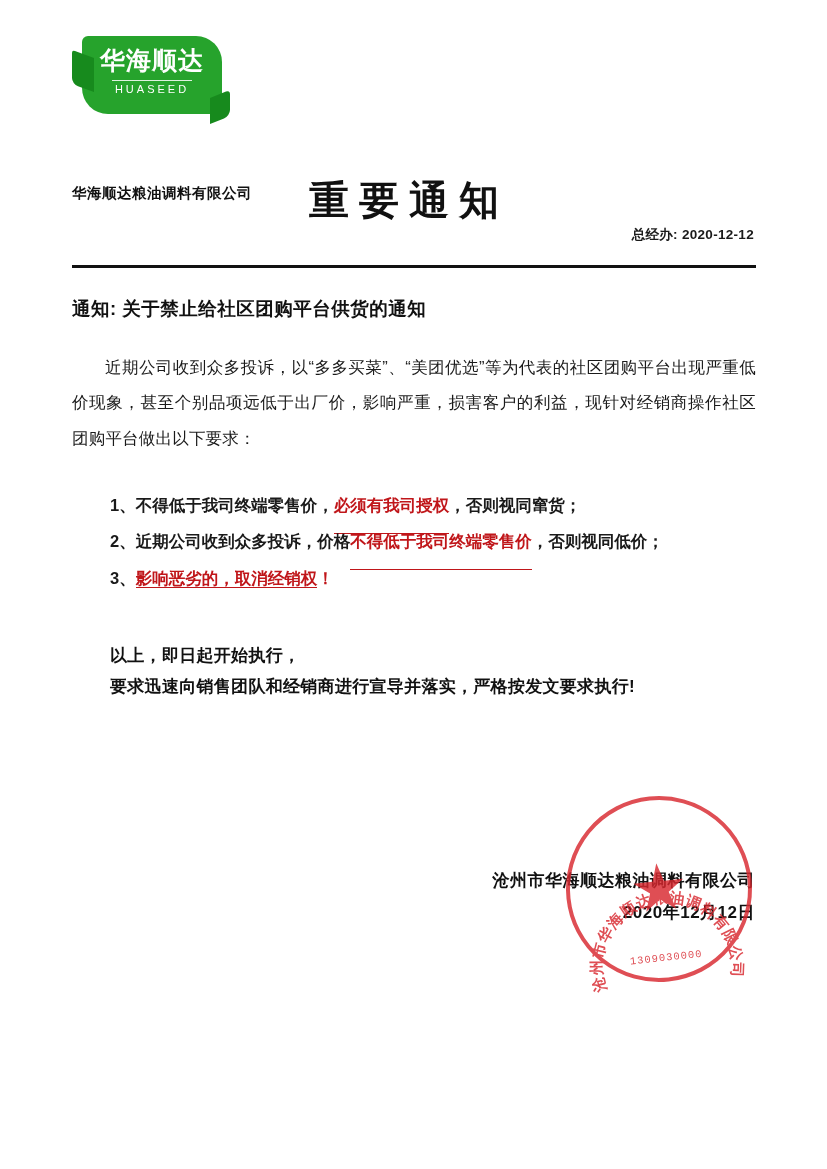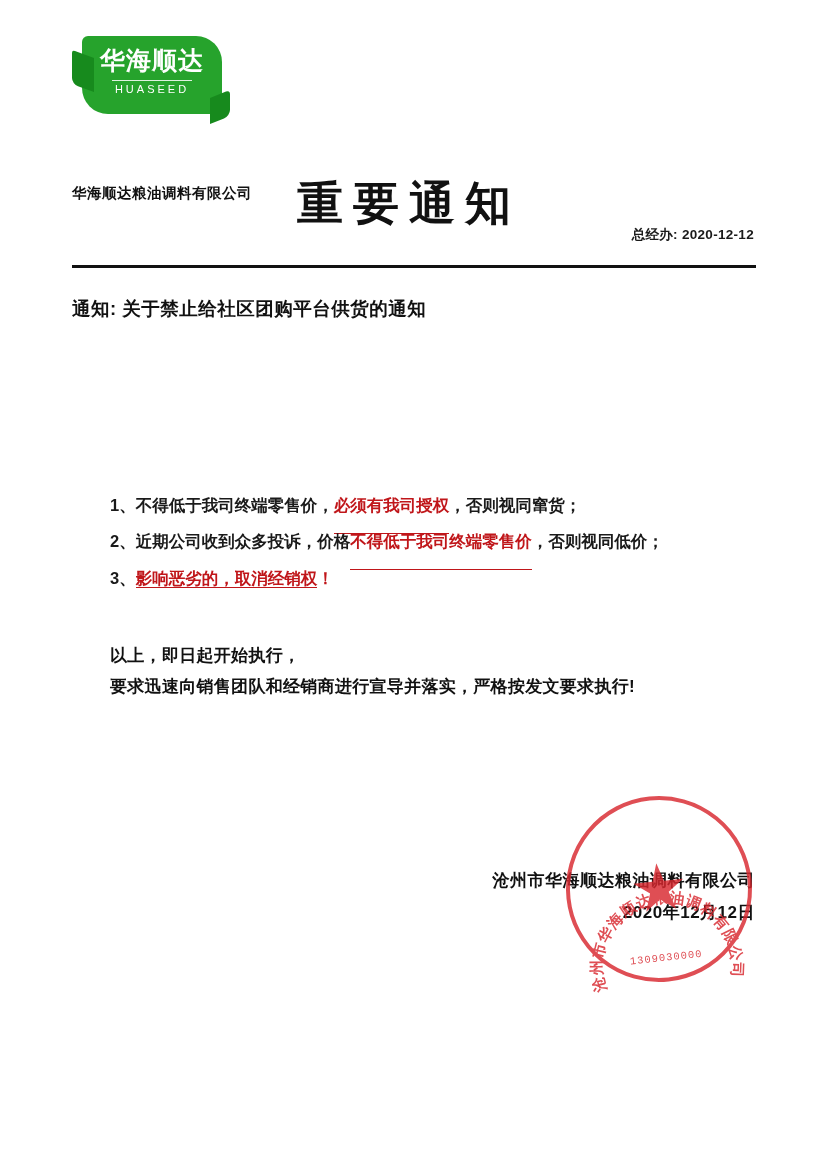--- a/index.html
+++ b/index.html
@@ -110,21 +110,21 @@
 
   
   .title-block {
     position: absolute;
     left: 72px;
     top: 178px;
     width: 684px;
   }
   .doc-title {
     text-align: center;
-    font-size: 46px;
+    font-size: 40px;
     font-weight: bold;
     letter-spacing: 10px;
     color: #111111;
     line-height: 1.1;
     padding-right: 10px;
   }
   .issuer {
     position: absolute;
     right: 2px;
     top: 48px;
@@ -286,20 +286,21 @@
   </div>
 
   <div class="title-block">
     <div class="doc-title">重要通知</div>
     <div class="issuer">总经办: 2020-12-12</div>
   </div>
   <div class="title-rule"></div>
 
   <div class="subject">通知: 关于禁止给社区团购平台供货的通知</div>
 
+  <div class="para">近期公司收到众多投诉，以“多多买菜”、“美团优选”等为代表的社区团购平台出现严重低价现象，甚至个别品项远低于出厂价，影响严重，损害客户的利益，现针对经销商操作社区团购平台做出以下要求：</div>
 
   <div class="list">
 
     <div class="list-item">
       <span class="lead">1、</span><span>不得低于我司终端零售价，</span><span class="hl">必须有我司授权</span><span>，否则视同窜货；</span>
     </div>
 
     <div class="list-item">
       <span class="lead">2、</span><span>近期公司收到众多投诉，价格</span><span class="hl">不得低于我司终端零售价</span><span>，否则视同低价；</span>
     </div>

